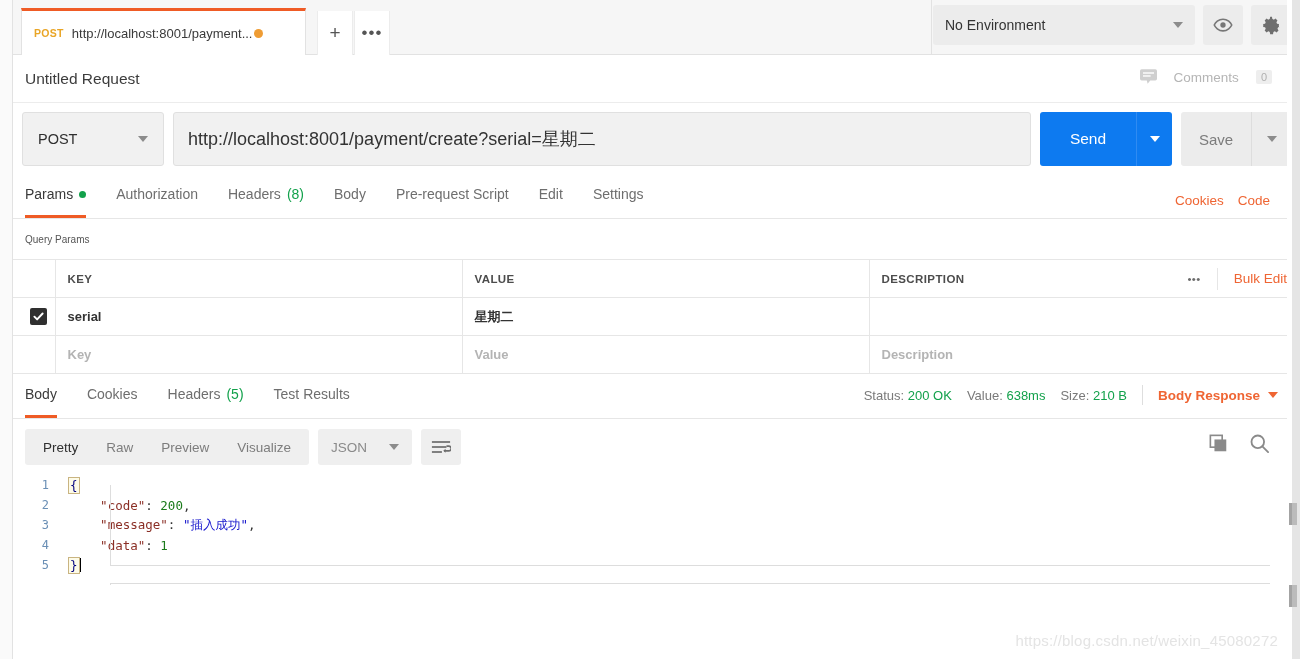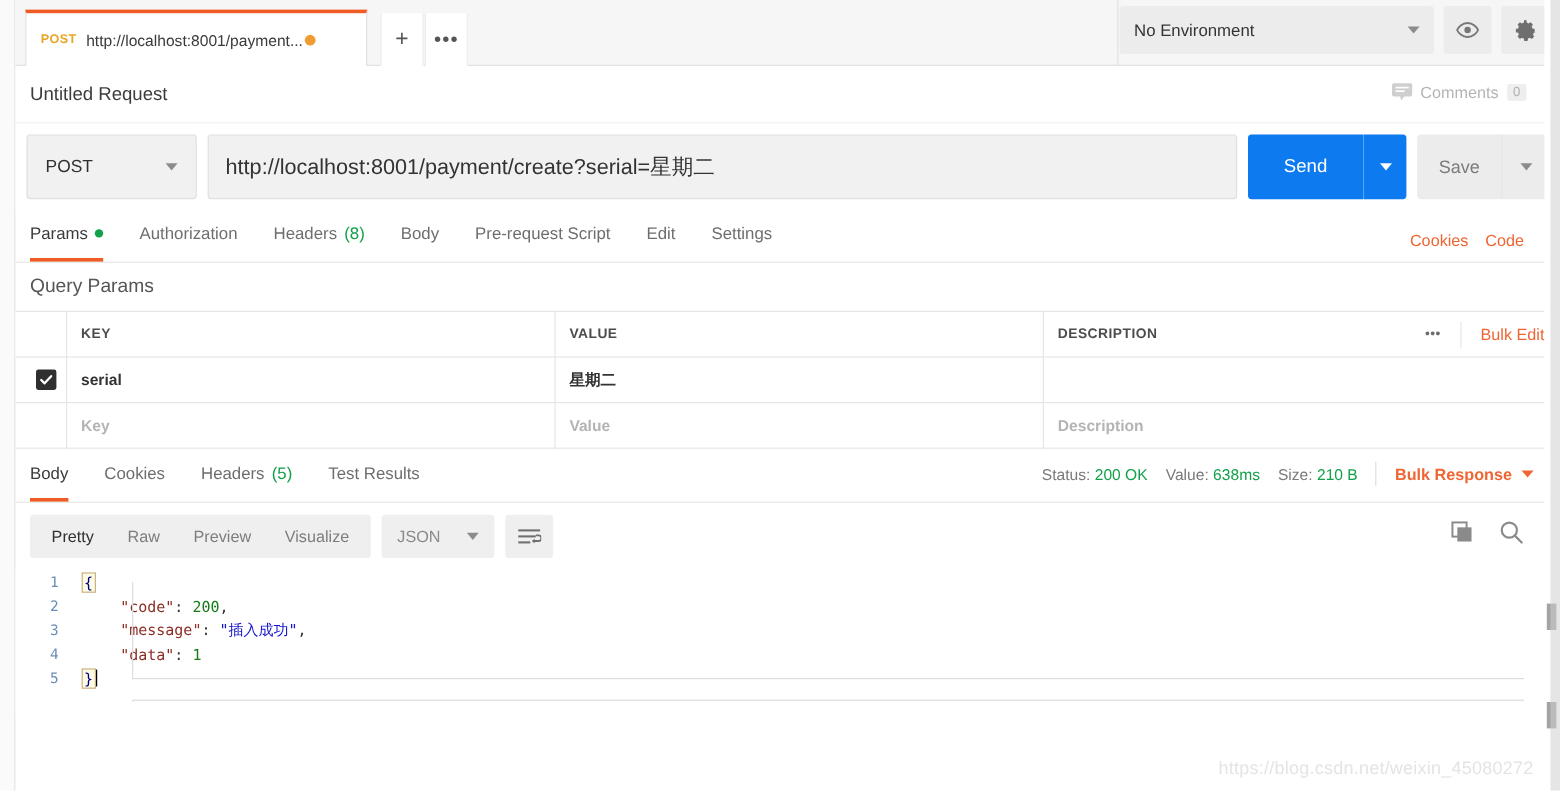--- a/index.html
+++ b/index.html
@@ -71,21 +71,21 @@
 
   
   .title-row {
     position: relative; height: 48px; border-bottom: 1px solid #ececec;
     display: flex; align-items: center; padding: 0 12px;
     background: #fff;
   }
   .req-title { font-size: 15.5px; color: #3c3c3c; }
   .comments {
     position: absolute; right: 28px; top: 14px;
-    display: flex; align-items: center; gap: 7px;
+    display: flex; align-items: center; gap: 17px;
     color: #b5b5b5; font-size: 13.5px;
   }
   .comment-count {
     background: #eeeeee; color: #b0b0b0; border-radius: 2px;
     padding: 1px 5px; font-size: 11px;
   }
 
   
   .urlbar {
     position: relative; height: 72px; display: flex; align-items: center;
@@ -138,21 +138,21 @@
   .rtab.active { color: #3a3a3a; border-bottom-color: #ef5b25; }
   .green-dot { width: 7px; height: 7px; border-radius: 50%; background: #12a14b; }
   .count-green { color: #12a14b; font-size: 14px; }
   .tabs-right {
     position: absolute; right: 30px; bottom: 10px; display: flex; gap: 14px;
     color: #ef6533; font-size: 13.5px;
   }
 
   
   .qp-label { height: 40px; display: flex; align-items: center; padding: 0 12px;
-              color: #555; font-size: 16px; }
+              color: #555; font-size: 10px; }
   .ptable { width: 100%; border-collapse: collapse; table-layout: fixed; }
   .ptable th, .ptable td {
     border: 1px solid #e6e6e6; border-left: none; height: 38px;
     text-align: left; font-weight: bold; padding: 0 12px; font-size: 13px;
   }
   .ptable th {
     font-weight: bold; color: #4c4c4c; font-size: 11.5px; letter-spacing: .4px;
     background: #fff; border-top: 1px solid #e6e6e6;
   }
   .col-check { width: 42px; }
@@ -415,21 +415,21 @@
       <span>
         <span>Value:</span>
         <span class="meta-val">638ms</span>
       </span>
       <span>
         <span>Size:</span>
         <span class="meta-val">210 B</span>
       </span>
       <span class="meta-vdiv"></span>
       <span class="save-resp">
-        <span>Bulk Response</span>
+        <span>Body Response</span>
         <span class="caret-orange"></span>
       </span>
     </div>
   </div>
 
   <div class="view-toolbar">
     <div class="seg">
       <span class="active">Pretty</span>
       <span>Raw</span>
       <span>Preview</span>

